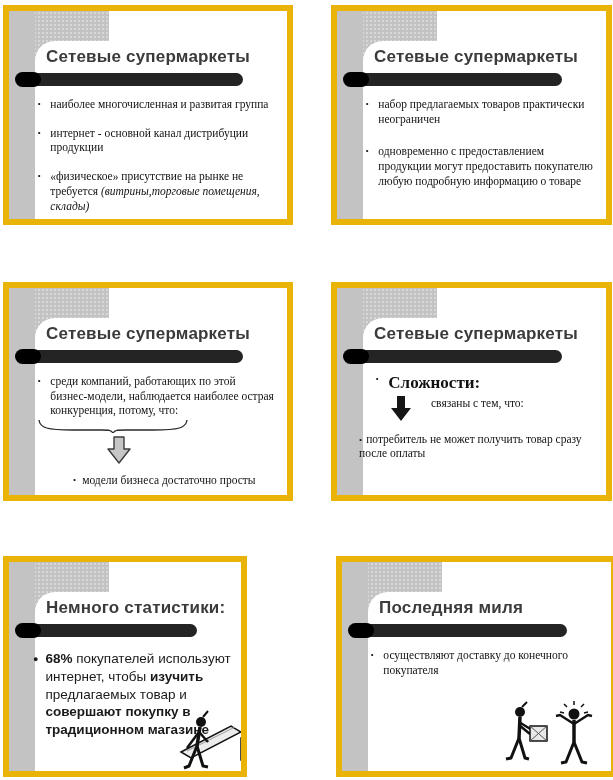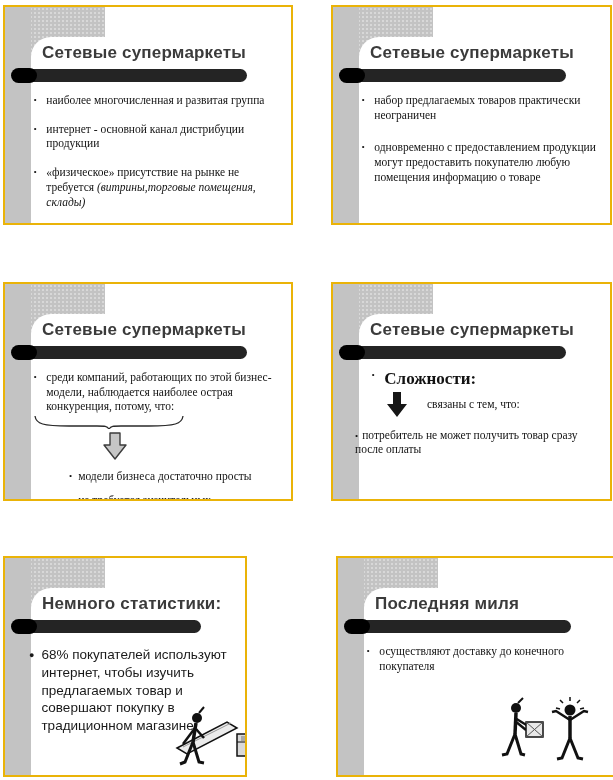--- a/index.html
+++ b/index.html
@@ -1,20 +1,20 @@
 <!DOCTYPE html>
 <html><head>
 <meta charset="utf-8">
 <style>
   html,body{margin:0;padding:0;background:#ffffff;}
   #canvas{position:relative;width:613px;height:780px;background:#ffffff;overflow:hidden;
           font-family:"Liberation Sans",sans-serif;}
 
   
-  .slide{position:absolute;background:#ffffff;border:2px solid #eab308;box-sizing:border-box;overflow:hidden;}
+  .slide{position:absolute;background:#ffffff;border:6px solid #eab308;box-sizing:border-box;overflow:hidden;}
   .s1{left:3px;top:5px;width:290px;height:220px;}
   .s2{left:331px;top:5px;width:281px;height:220px;}
   .s3{left:3px;top:282px;width:290px;height:219px;}
   .s4{left:331px;top:282px;width:281px;height:219px;}
   .s5{left:3px;top:556px;width:244px;height:221px;}
   .s6{left:336px;top:556px;width:281px;height:221px;}
 
   .corner{position:absolute;left:0;top:0;width:100px;height:56px;background:#c3c3c3;
           background-image:radial-gradient(circle,#d8d8d8 0.8px,transparent 0.9px);background-size:4px 4px;}
   .strip{position:absolute;left:0;top:0;bottom:0;width:26px;background:#c3c3c3;}
@@ -36,32 +36,32 @@
   .lead{margin-bottom:1px;}
   .brace{display:block;margin:0 0 3px 0;}
   .arrow3d{display:block;margin:0 0 2px 70px;}
   .sub{display:flex;gap:6px;margin:9px 0 0 36px;}
   .sdot{font-size:9px;line-height:1.6;flex:0 0 auto;}
 
   
   .body4{left:22px;right:8px;top:84px;}
   .head4{margin-left:16px;margin-bottom:2px;}
   .head4 .b-text{font-weight:bold;font-size:17px;}
-  .arrow-row{display:flex;align-items:center;gap:20px;margin:2px 0 10px 32px;}
+  .arrow-row{display:flex;align-items:flex-start;gap:20px;margin:2px 0 10px 32px;}
   .alabel{font-size:11.5px;}
   .p4{margin:0 0 12px 0;}
   .pdot{font-size:9px;margin-right:4px;}
 
   
   .body5{position:absolute;left:24px;right:4px;top:88px;z-index:3;}
   .b-item5{display:flex;gap:7px;font-family:"Liberation Sans",sans-serif;font-size:13.5px;
            line-height:1.32;color:#1a1a1a;}
   .dot5{font-size:9px;margin-top:4px;flex:0 0 auto;}
   .t5{margin:0;}
-  .t5 b{font-weight:normal;}
+  .t5 b{font-weight:bold;}
 
   .clip5{position:absolute;left:168px;top:132px;z-index:4;}
   .clip6{position:absolute;left:158px;top:138px;z-index:4;}
 </style>
 </head>
 <body>
 
 <div id="canvas">
 
   <div class="slide s1">
@@ -92,21 +92,21 @@
     <div class="content"></div>
     <h2 class="title">Сетевые супермаркеты</h2>
     <div class="bar"></div>
     <div class="body serif">
       <div class="b-item" style="margin-bottom:18px;">
         <span class="b-dot">·</span>
         <span class="b-text">набор предлагаемых товаров практически неограничен</span>
       </div>
       <div class="b-item">
         <span class="b-dot">·</span>
-        <span class="b-text">одновременно с предоставлением продукции могут предоставить покупателю любую помещения информацию о товаре</span>
+        <span class="b-text">одновременно с предоставлением продукции могут предоставить покупателю любую подробную информацию о товаре</span>
       </div>
     </div>
   </div>
 
   <div class="slide s3">
     <div class="corner"></div>
     <div class="strip"></div>
     <div class="content"></div>
     <h2 class="title">Сетевые супермаркеты</h2>
     <div class="bar"></div>

